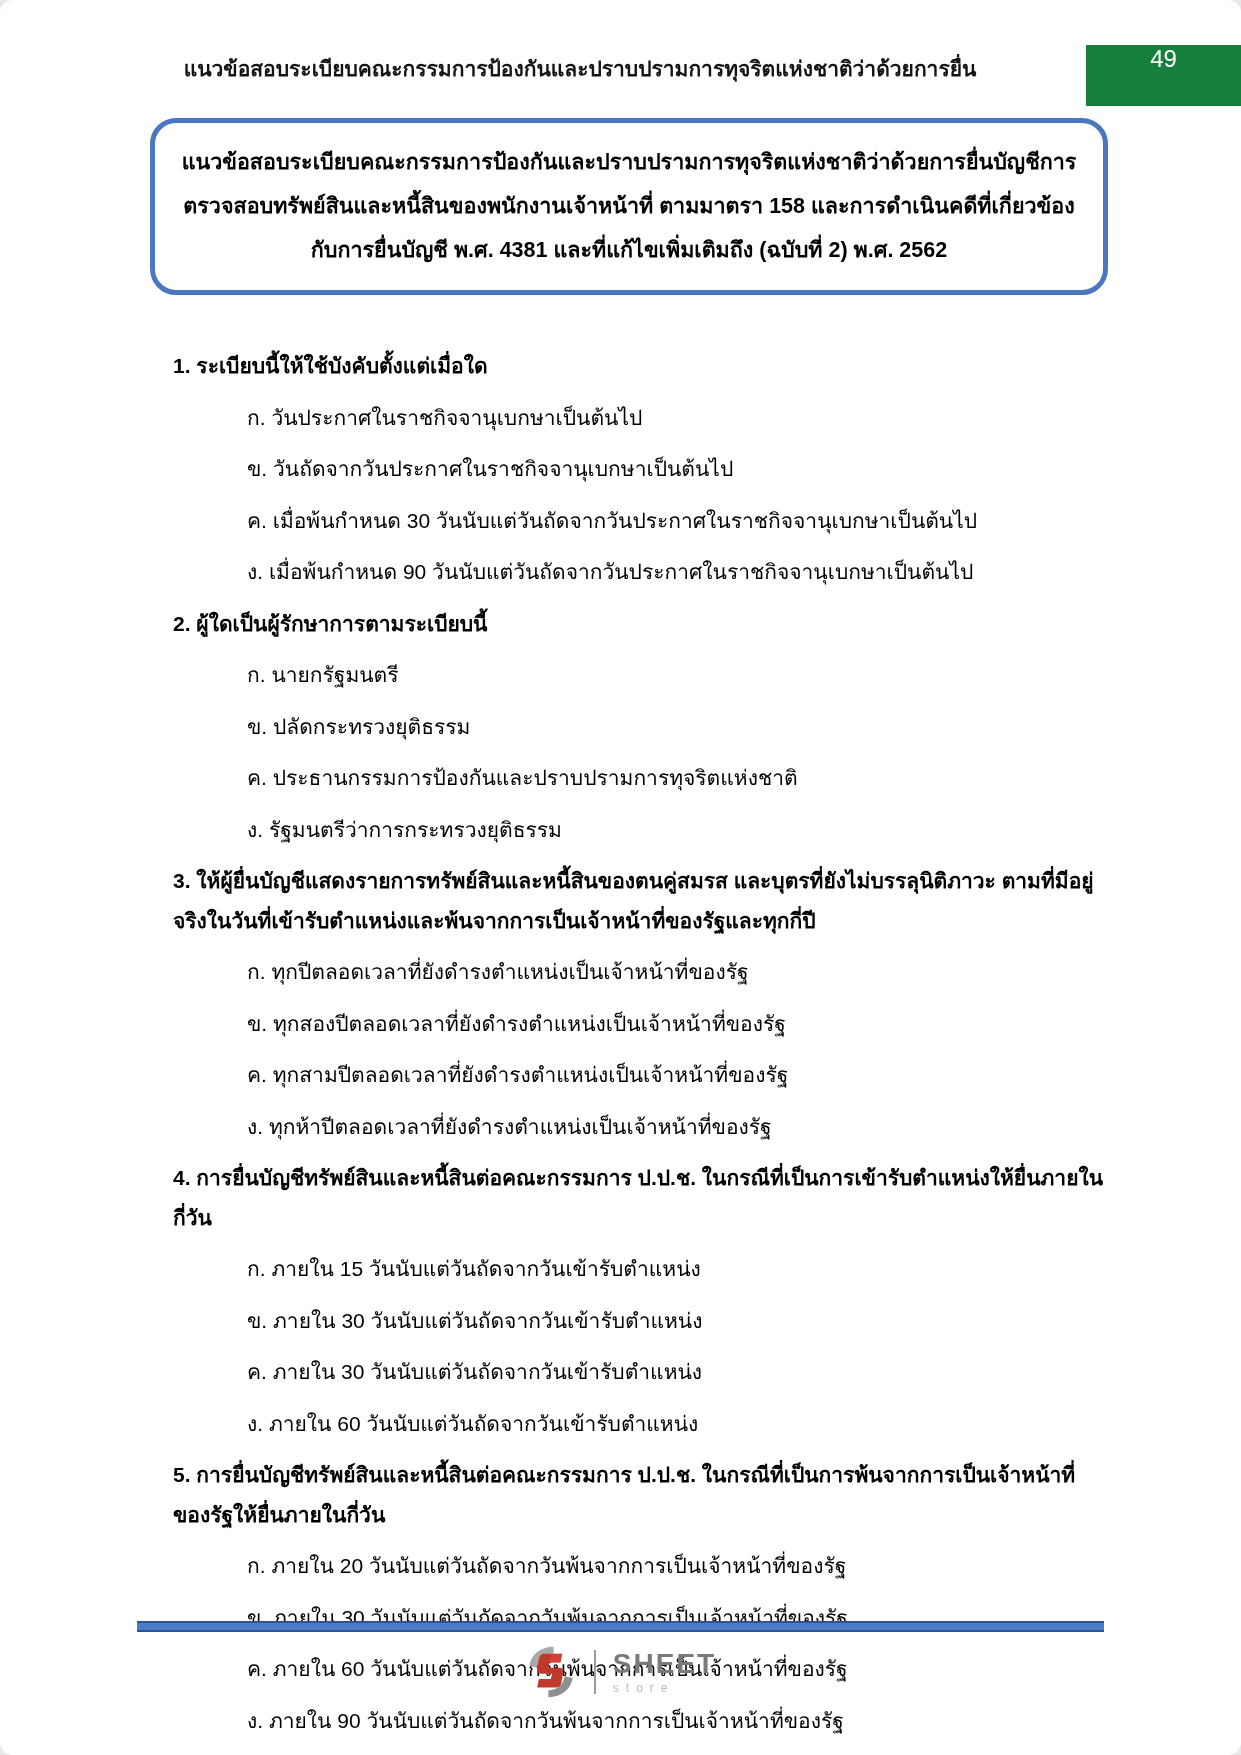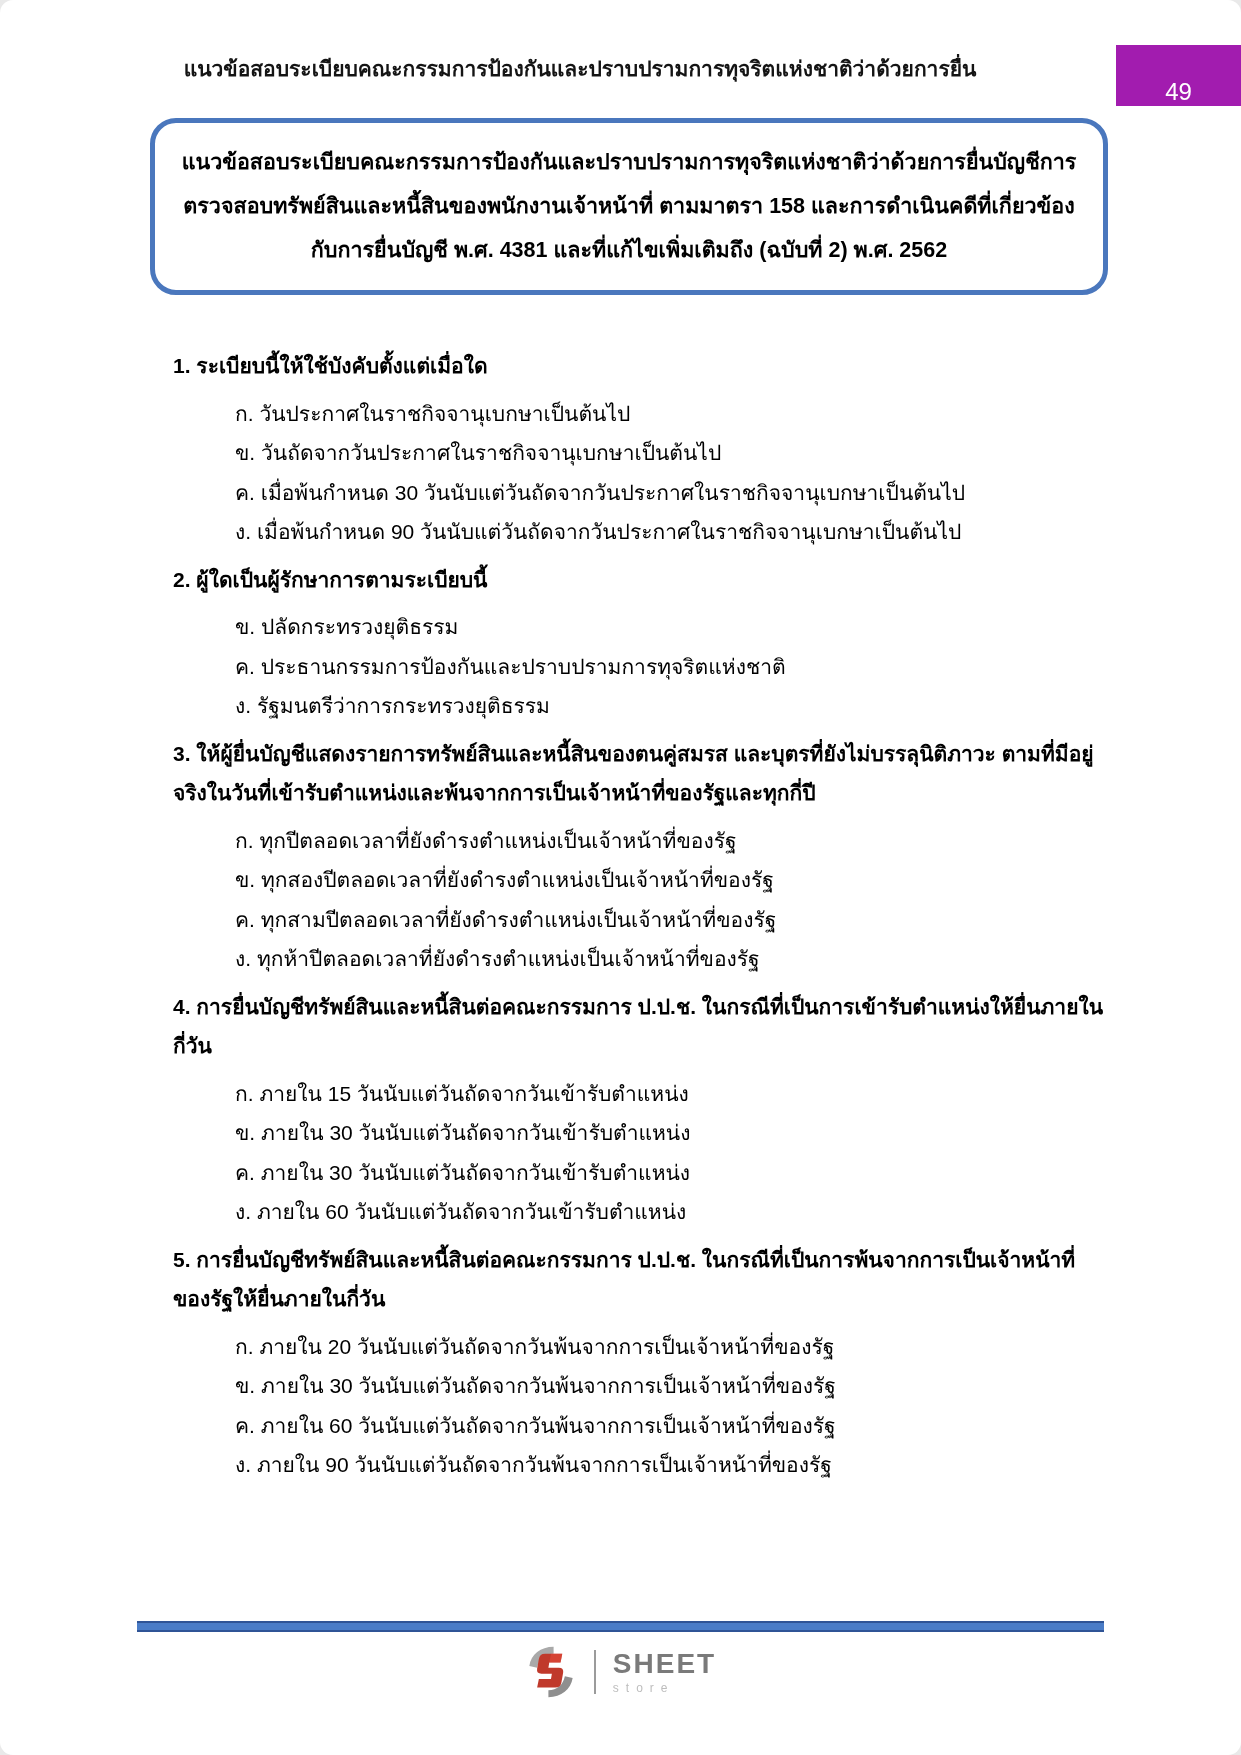--- a/index.html
+++ b/index.html
@@ -25,26 +25,26 @@
     text-align: center;
     font-size: 21px;
     font-weight: 600;
     color: #141414;
     white-space: nowrap;
   }
   .page-num-box {
     position: absolute;
     top: 45px;
     right: 0;
-    width: 125px;
+    width: 155px;
     height: 61px;
-    background: #a21caf;
+    background: #15803d;
     color: #ffffff;
     display: flex;
-    align-items: flex-end;
+    align-items: flex-start;
     justify-content: center;
     font-size: 24px;
   }
 
   
   .title-box {
     position: absolute;
     top: 118px;
     left: 150px;
     width: 958px;
@@ -63,21 +63,21 @@
   
   .content {
     position: absolute;
     top: 338px;
     left: 165px;
     width: 950px;
     font-size: 21px;
     color: #000;
   }
   .q-head { margin: 8px; font-weight: bold; line-height: 39.5px; }
-  .choice { margin: 0; padding-left: 70px; line-height: 39.5px; font-weight: normal; }
+  .choice { margin: 12px; padding-left: 70px; line-height: 39.5px; font-weight: normal; }
 
   
   .footer-bar {
     position: absolute;
     top: 1621px;
     left: 137px;
     width: 967px;
     height: 11px;
     background: #4a7cc7;
     border-top: 2px solid #2f5496;
@@ -130,20 +130,21 @@
     <div class="question">
       <p class="q-head"><span>1.</span> <span>ระเบียบนี้ให้ใช้บังคับตั้งแต่เมื่อใด</span></p>
       <p class="choice">ก. วันประกาศในราชกิจจานุเบกษาเป็นต้นไป</p>
       <p class="choice">ข. วันถัดจากวันประกาศในราชกิจจานุเบกษาเป็นต้นไป</p>
       <p class="choice">ค. เมื่อพ้นกำหนด 30 วันนับแต่วันถัดจากวันประกาศในราชกิจจานุเบกษาเป็นต้นไป</p>
       <p class="choice">ง. เมื่อพ้นกำหนด 90 วันนับแต่วันถัดจากวันประกาศในราชกิจจานุเบกษาเป็นต้นไป</p>
     </div>
 
     <div class="question">
       <p class="q-head"><span>2.</span> <span>ผู้ใดเป็นผู้รักษาการตามระเบียบนี้</span></p>
+      <p class="choice">ก. นายกรัฐมนตรี</p>
       <p class="choice">ข. ปลัดกระทรวงยุติธรรม</p>
       <p class="choice">ค. ประธานกรรมการป้องกันและปราบปรามการทุจริตแห่งชาติ</p>
       <p class="choice">ง. รัฐมนตรีว่าการกระทรวงยุติธรรม</p>
     </div>
 
     <div class="question">
       <p class="q-head"><span>3.</span> <span>ให้ผู้ยื่นบัญชีแสดงรายการทรัพย์สินและหนี้สินของตนคู่สมรส และบุตรที่ยังไม่บรรลุนิติภาวะ ตามที่มีอยู่จริงในวันที่เข้ารับตำแหน่งและพ้นจากการเป็นเจ้าหน้าที่ของรัฐและทุกกี่ปี</span></p>
       <p class="choice">ก. ทุกปีตลอดเวลาที่ยังดำรงตำแหน่งเป็นเจ้าหน้าที่ของรัฐ</p>
       <p class="choice">ข. ทุกสองปีตลอดเวลาที่ยังดำรงตำแหน่งเป็นเจ้าหน้าที่ของรัฐ</p>
       <p class="choice">ค. ทุกสามปีตลอดเวลาที่ยังดำรงตำแหน่งเป็นเจ้าหน้าที่ของรัฐ</p>

